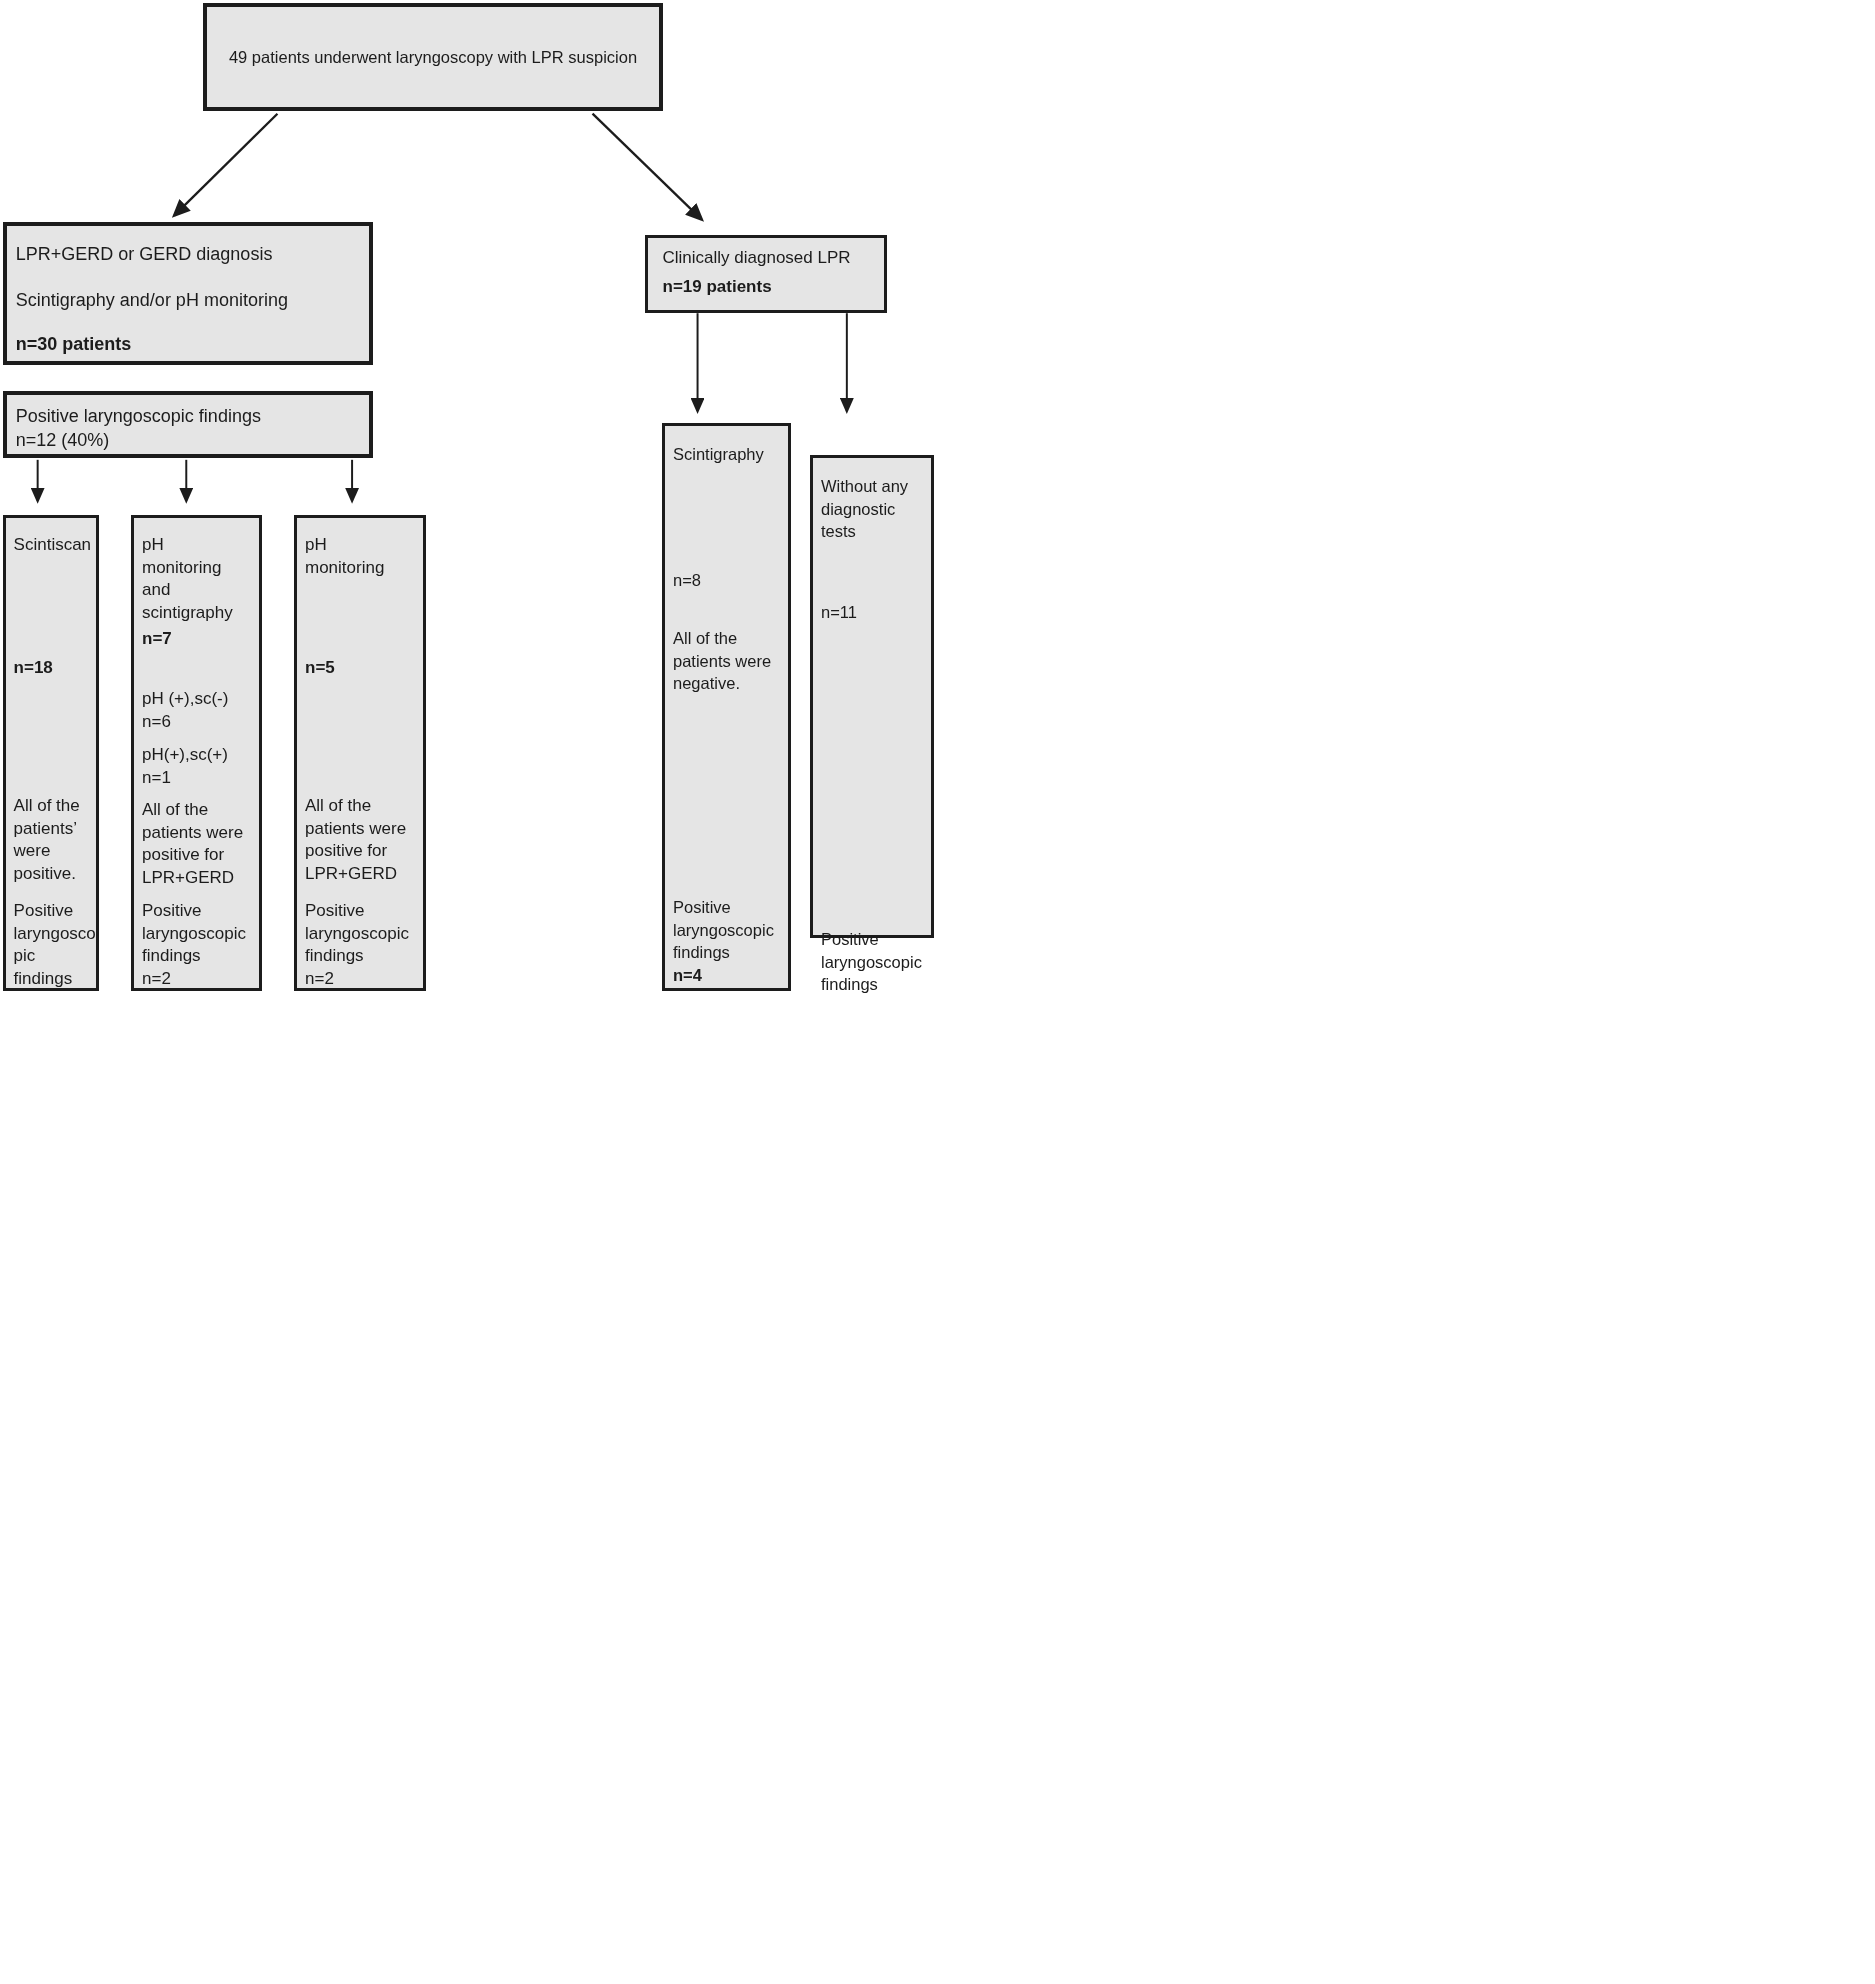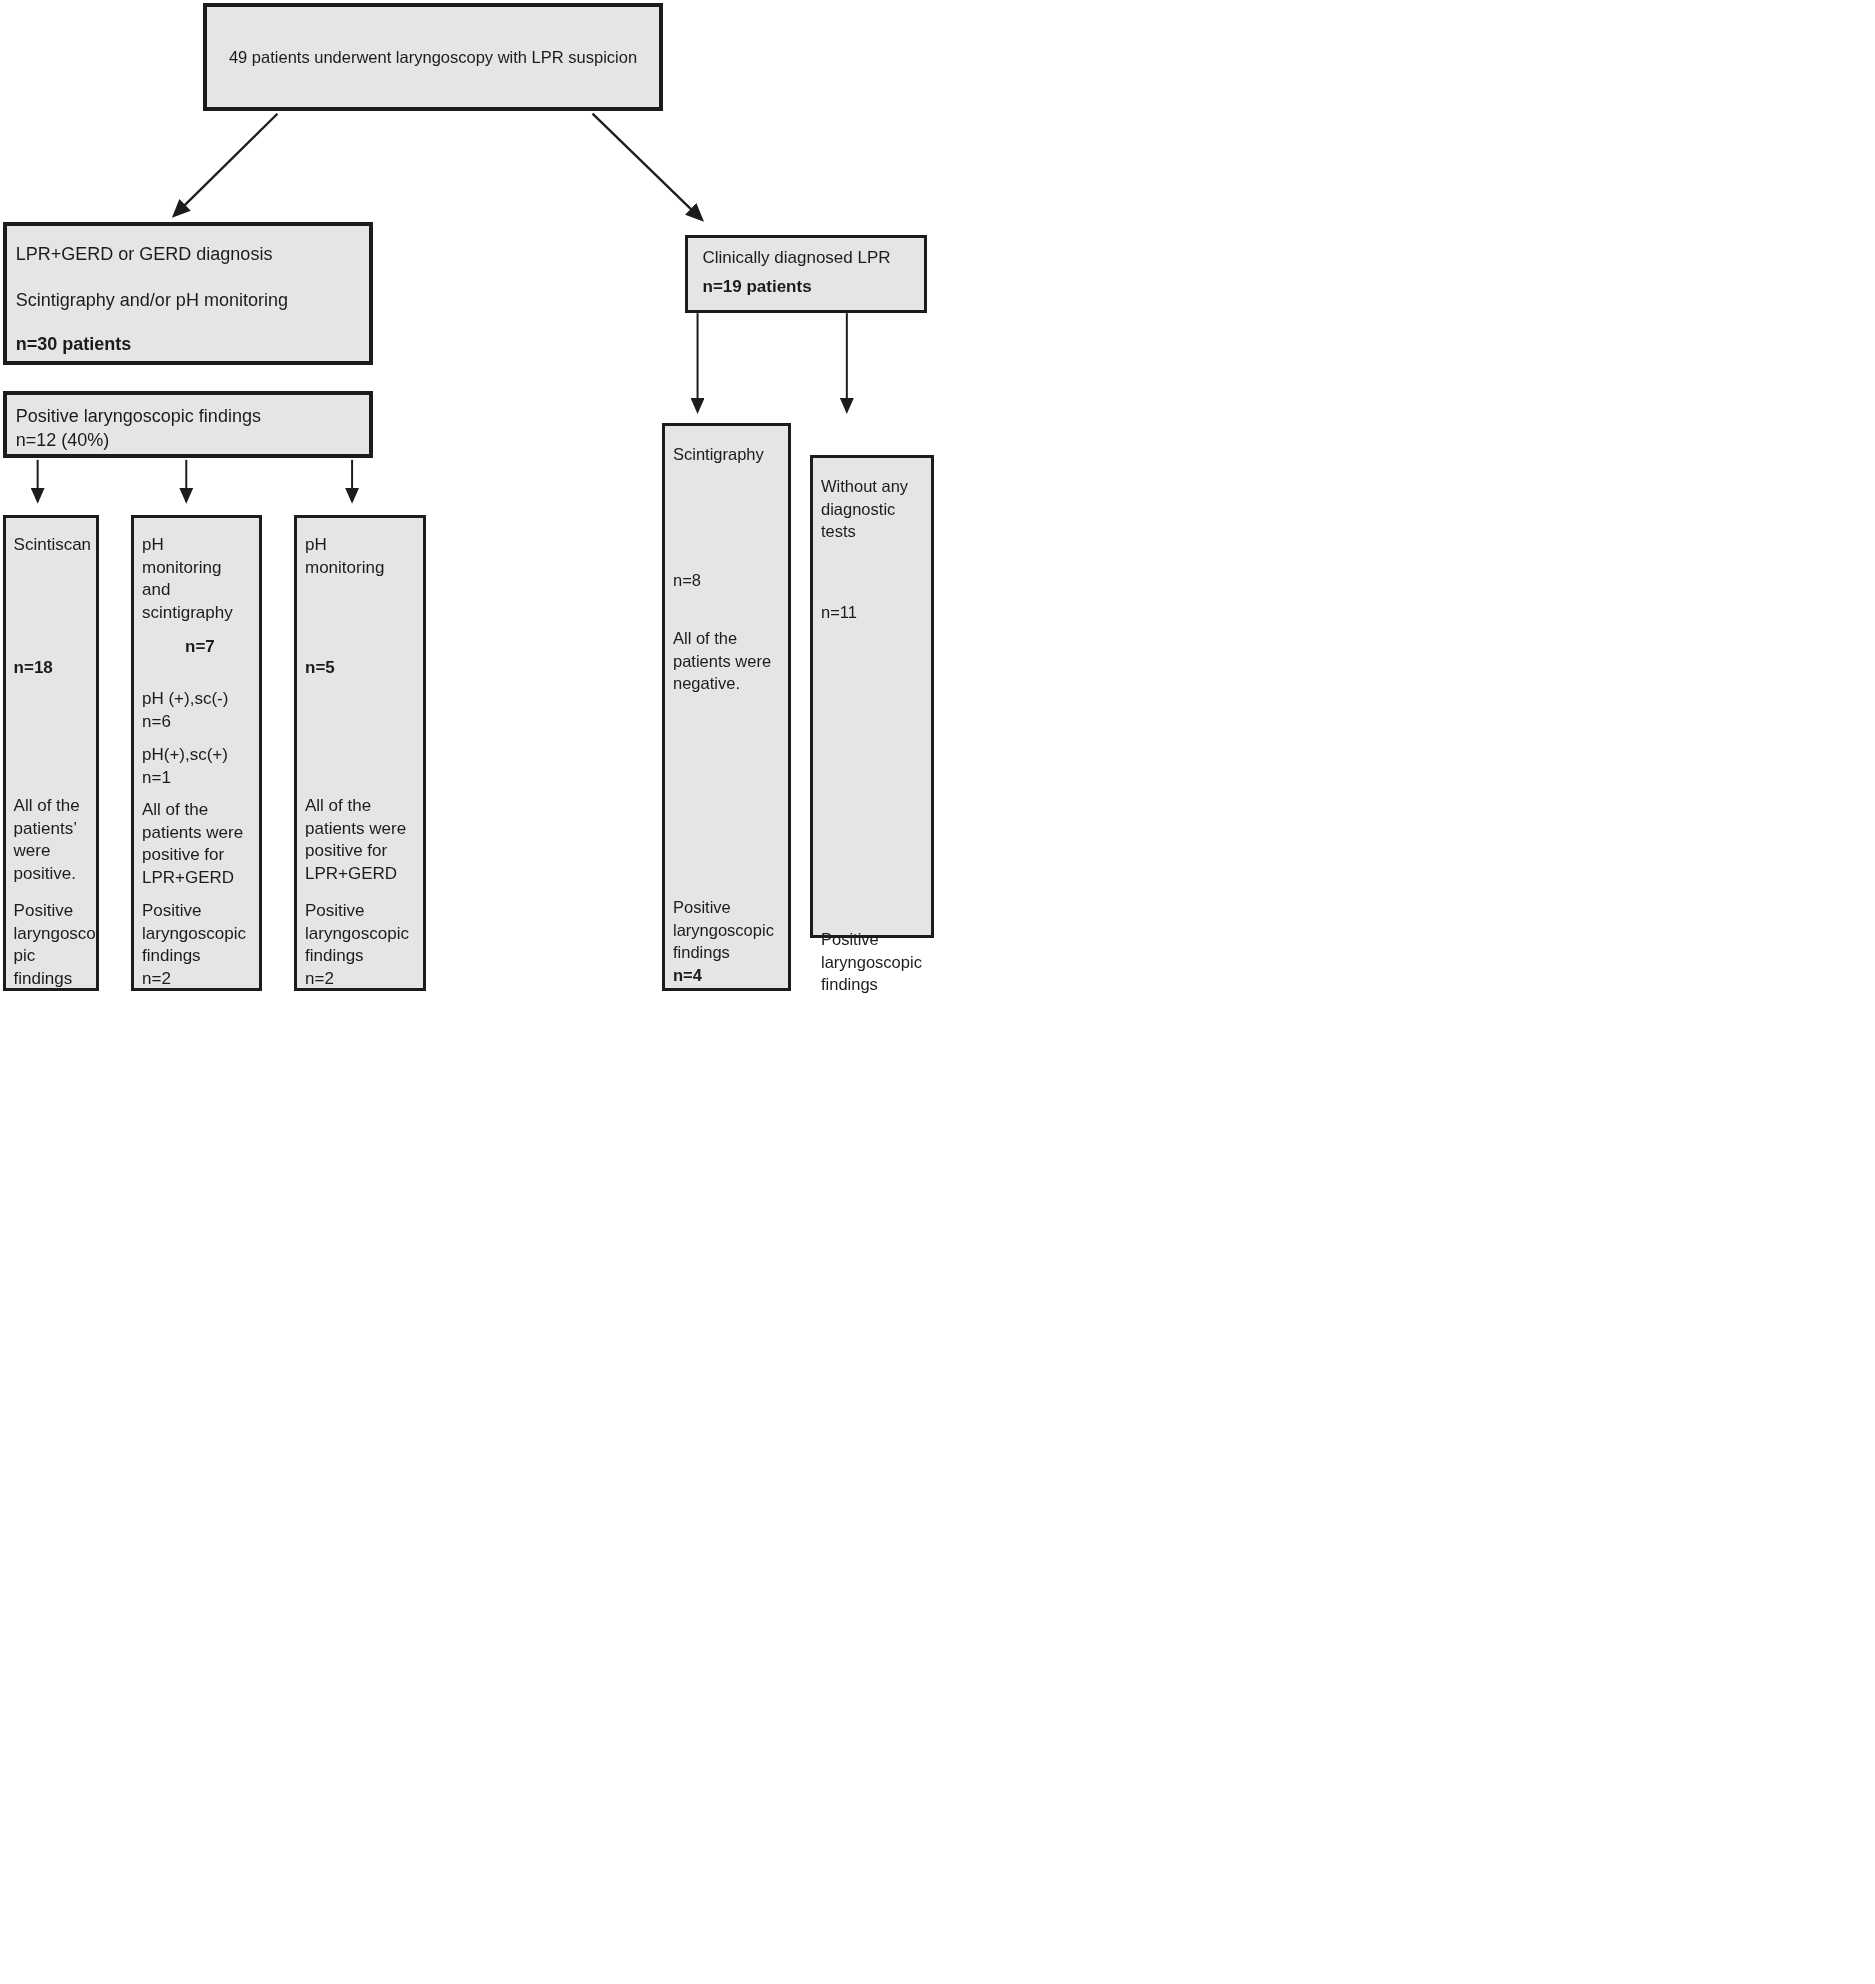--- a/index.html
+++ b/index.html
@@ -99,21 +99,21 @@
 laryngosco
 pic findings
 n=8</div>
   </div>
 
   <div class="box" style="left:131px; top:515px; width:131px; height:476px;">
     <div class="tb" style="top:16px;">pH
 monitoring
 and
 scintigraphy</div>
-    <div class="tb b" style="top:118px;margin-left:43px;">n=7</div>
+    <div class="tb b" style="top:110px;">n=7</div>
     <div class="tb" style="top:170px;">pH (+),sc(-)
 n=6</div>
     <div class="tb" style="top:226px;">pH(+),sc(+)
 n=1</div>
     <div class="tb" style="top:281px;">All of the
 patients were
 positive for
 LPR+GERD</div>
     <div class="tb" style="top:382px;">Positive
 laryngoscopic
@@ -128,21 +128,21 @@
     <div class="tb" style="top:277px;">All of the
 patients were
 positive for
 LPR+GERD</div>
     <div class="tb" style="top:382px;">Positive
 laryngoscopic
 findings
 n=2</div>
   </div>
 
-  <div class="box" style="left:645px; top:235px; width:242px; height:78px;margin-left:40px;">
+  <div class="box" style="left:645px; top:235px; width:242px; height:78px;">
     <div class="tb" style="top:9.2px; left:14.5px;">Clinically diagnosed LPR</div>
     <div class="tb b" style="top:38px; left:14.5px;">n=19 patients</div>
   </div>
 
   <div class="box" style="left:662px; top:423px; width:129px; height:568px;">
     <div class="tb f25" style="top:17px;">Scintigraphy</div>
     <div class="tb f25" style="top:143px;">n=8</div>
     <div class="tb f25" style="top:201px;">All of the
 patients were
 negative.</div>

